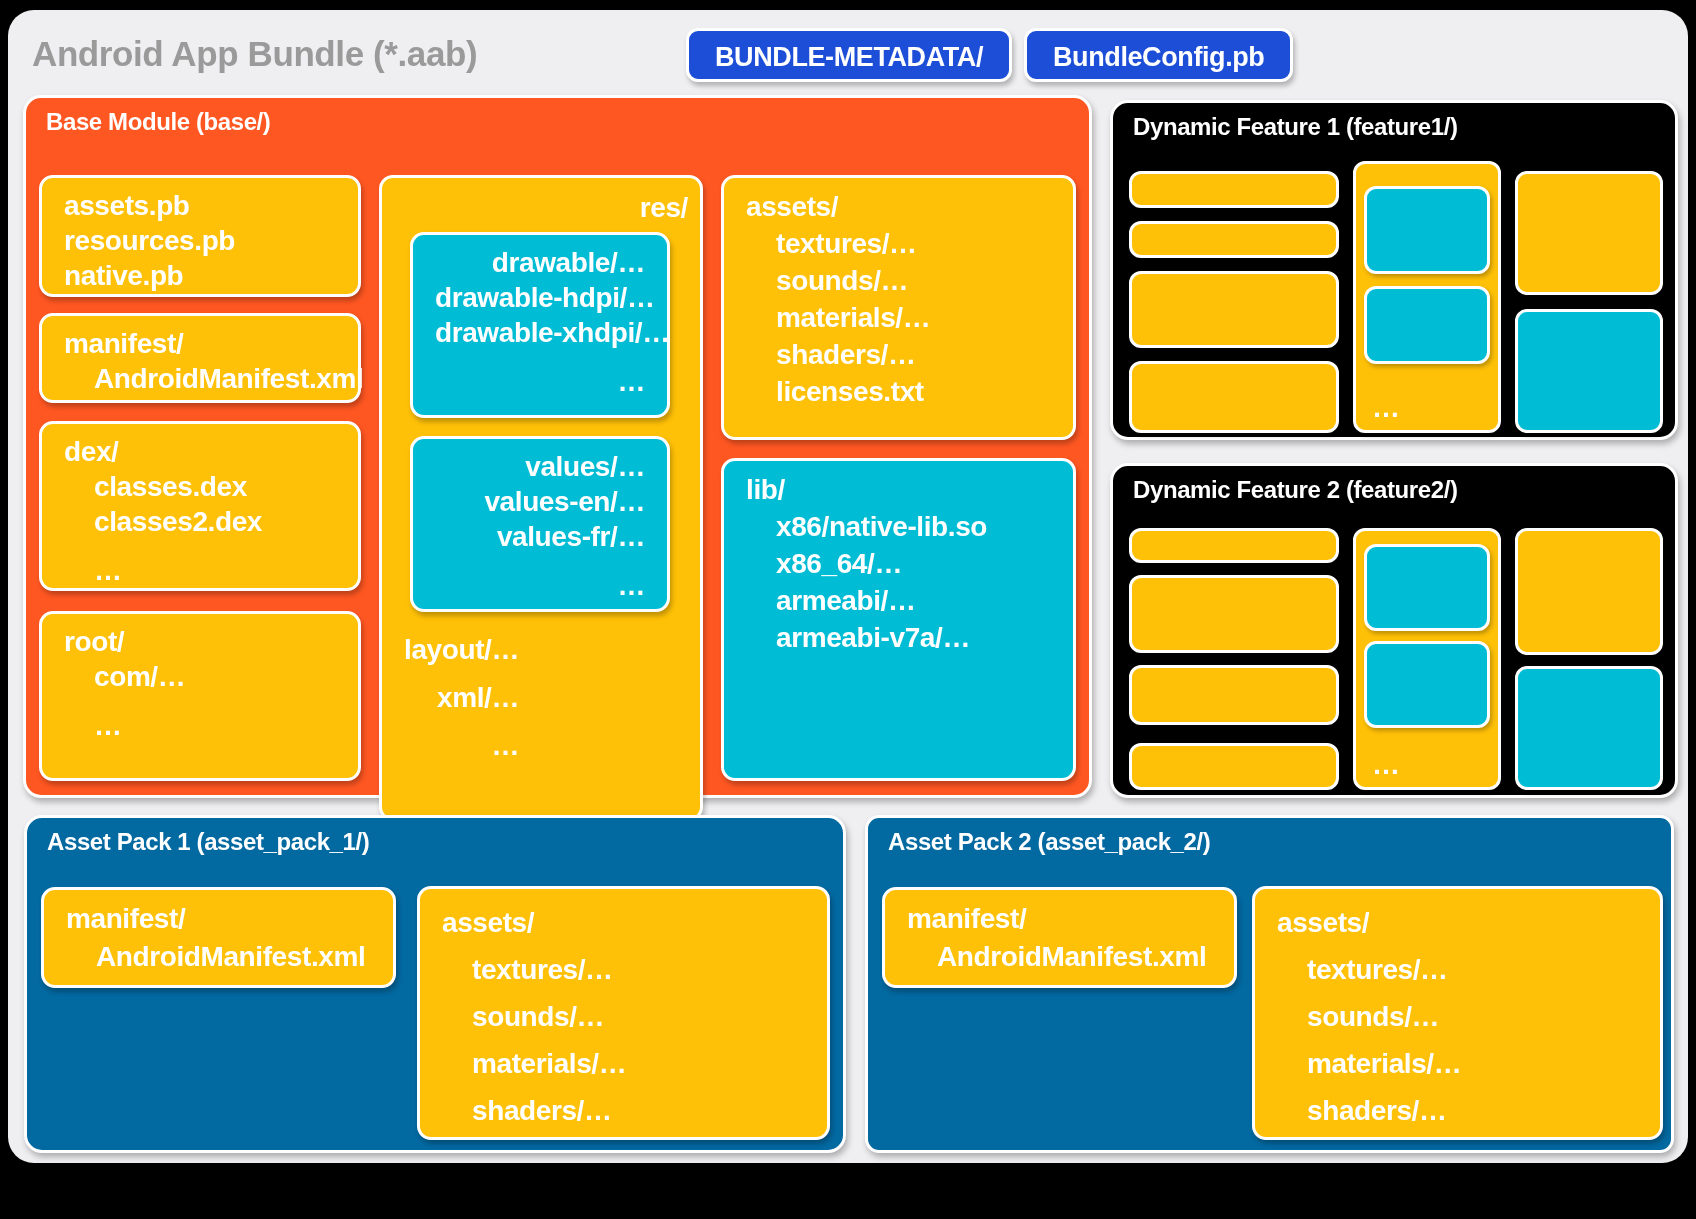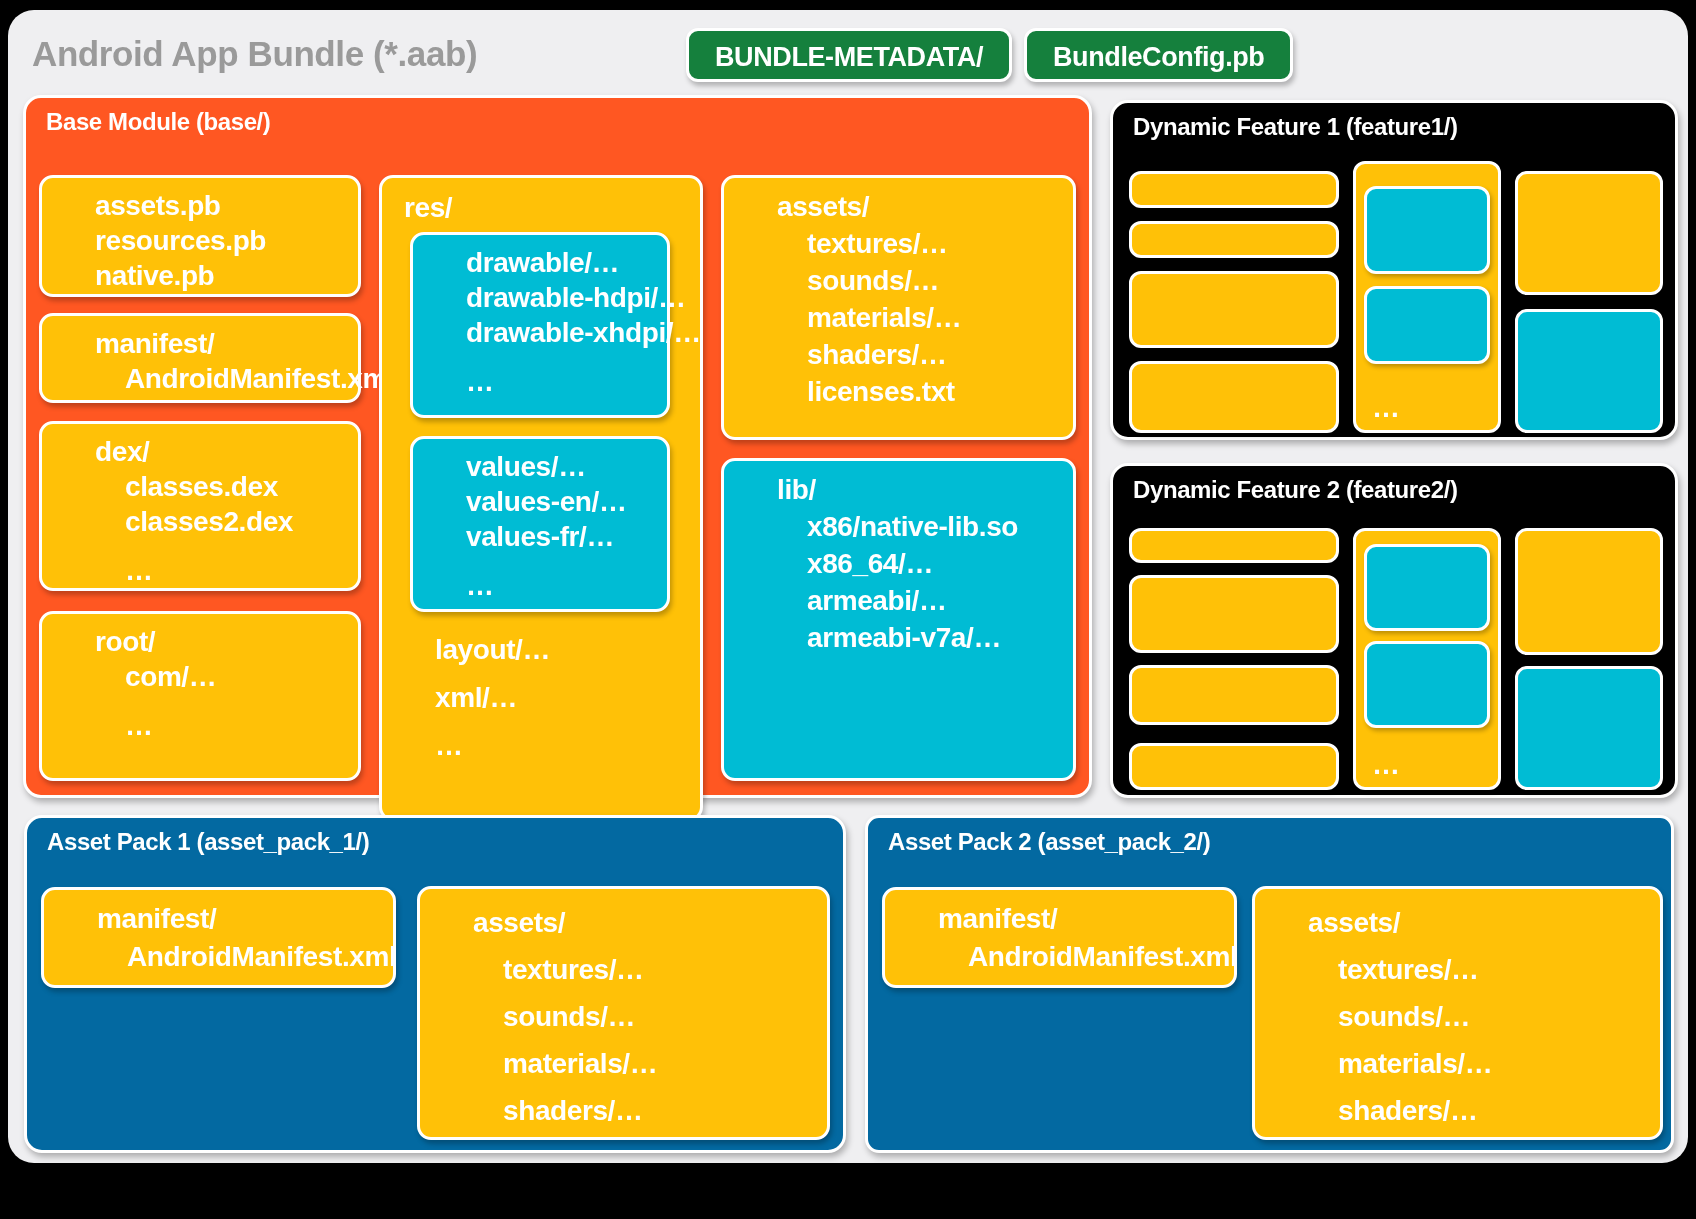--- a/index.html
+++ b/index.html
@@ -1,48 +1,48 @@
 <!DOCTYPE html>
 <html><head>
 <meta charset="utf-8">
 <style>
   html,body{margin:0;padding:0;background:#000;}
   #canvas{position:relative;width:1696px;height:1219px;background:#000;overflow:hidden;
           font-family:"Liberation Sans",sans-serif;font-weight:700;letter-spacing:-0.4px;}
   .card{position:absolute;left:8px;top:10px;width:1680px;height:1153px;background:#EFEFF1;
         border-radius:26px;box-shadow:0 5px 14px rgba(0,0,0,.55);}
   .app-title{position:absolute;left:24px;top:24px;font-size:35px;color:#9A9A9A;}
-  .chip{position:absolute;top:18px;height:54px;line-height:52px;padding:0 26px;background:#15803d;
+  .chip{position:absolute;top:18px;height:54px;line-height:52px;padding:0 26px;background:#1d4ed8;
         border:3px solid #fff;border-radius:12px;color:#fff;font-size:27px;
         box-shadow:2px 4px 5px rgba(0,0,0,.25);box-sizing:border-box;}
   .chip1{left:678px;} .chip2{left:1016px;}
 
   section{position:absolute;border:3px solid #fff;box-sizing:border-box;
           box-shadow:2px 4px 6px rgba(0,0,0,.28);}
   .sec-title{position:absolute;left:20px;top:10px;font-size:24px;color:#fff;white-space:nowrap;}
 
   .base{left:15px;top:85px;width:1069px;height:703px;background:#FF5722;border-radius:18px;}
   .df{left:1102px;width:568px;background:#000000;border-radius:18px;}
   .df1{top:90px;height:340px;} .df2{top:453px;height:335px;}
   .ap{top:805px;height:338px;background:#0369a1;border-radius:18px;}
   .ap1{left:16px;width:822px;} .ap2{left:857px;width:809px;border-radius:14px;}
 
   .box{position:absolute;border:3px solid #fff;border-radius:14px;box-sizing:border-box;
        box-shadow:2px 4px 5px rgba(0,0,0,.25);color:#fff;font-size:28px;padding:10px 22px;}
   .amber{background:#FFC107;} .cyan{background:#00BCD4;}
-  .ln{line-height:35px;white-space:nowrap;margin-left:31px;}
+  .ln{line-height:35px;white-space:nowrap;}
   .ind{padding-left:30px;}
   .gap{margin-top:14px;}
 
   
   .b-files   {left:13px; top:77px;  width:322px;height:122px;}
   .b-manifest{left:13px; top:215px; width:322px;height:90px;}
   .b-dex     {left:13px; top:323px; width:322px;height:170px;}
   .b-root    {left:13px; top:513px; width:322px;height:170px;}
-  .b-res     {left:353px;top:77px;  width:324px;height:646px;padding:12px 0 0 0;}
+  .b-res     {left:353px;top:77px;  width:324px;height:646px;padding:12px 12px 0 0;text-align:right;}
   .b-res .res-label{margin-left:22px;line-height:36px;}
   .res-sub1{left:28px;top:54px; width:260px;height:186px;}
   .res-sub2{left:28px;top:258px;width:260px;height:176px;}
   .res-extra{position:absolute;left:22px;top:448px;}
   .res-extra .ln{line-height:48px;}
   .b-assets  {left:695px;top:77px; width:355px;height:265px;}
   .b-lib     {left:695px;top:360px;width:355px;height:323px;}
   .b-assets .ln,.b-lib .ln{line-height:37px;}
 
   

